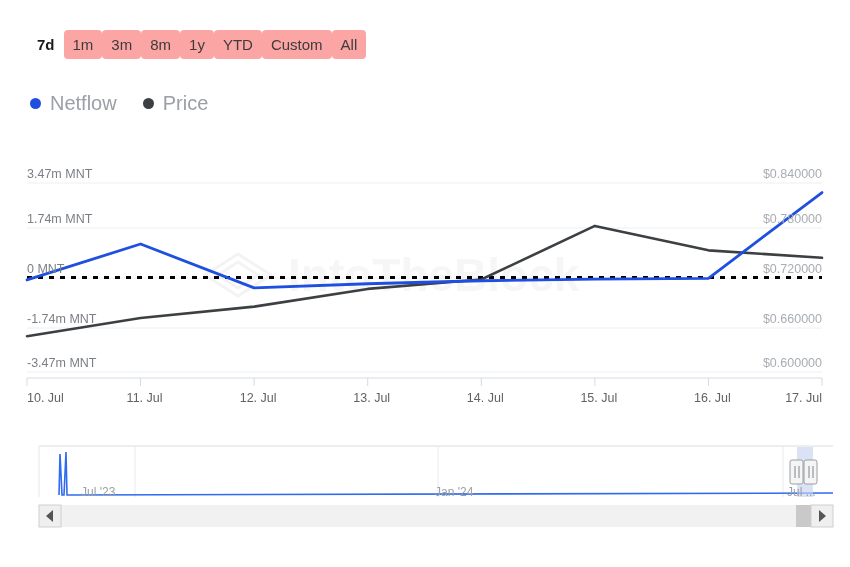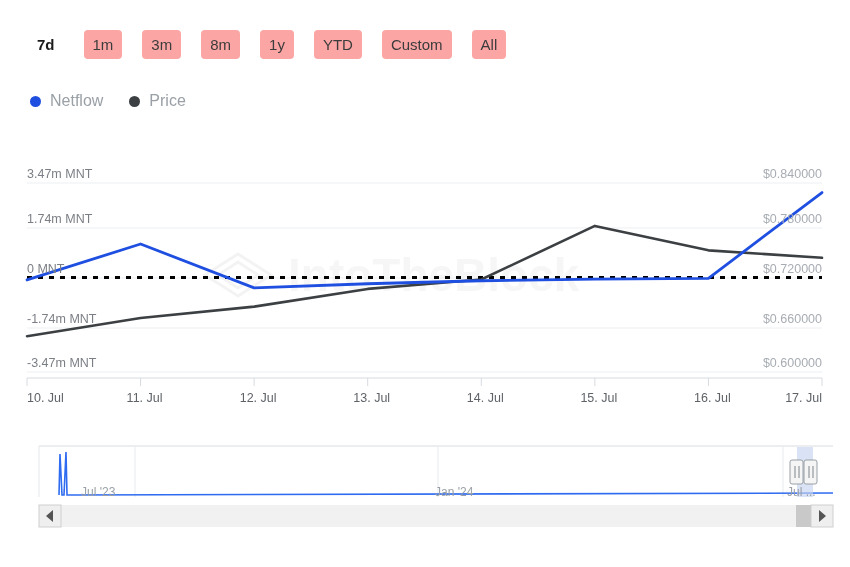--- a/index.html
+++ b/index.html
@@ -9,21 +9,21 @@
     font-family:"Liberation Sans", sans-serif;
     color:#3a3a3a;
     overflow:hidden;
     position:relative;
   }
   .wrap{position:absolute;inset:0;}
 
   
   .range-bar{
     position:absolute;left:28px;top:30px;
-    display:flex;align-items:center;gap:20px;
+    display:flex;align-items:center;gap:0;
   }
   .range-btn{
     font-size:15px;line-height:1;
     padding:7px 9px;
     border-radius:4px;
     background:#fca5a5;
     color:#3c3c3c;
     cursor:pointer;
     white-space:nowrap;
     border:none;
@@ -35,21 +35,21 @@
     color:#1a1a1a;
   }
 
   
   .legend{
     position:absolute;left:30px;top:92px;
     display:flex;align-items:center;gap:26px;
   }
   .legend-item{display:flex;align-items:center;gap:9px;cursor:pointer;}
   .legend-dot{width:11px;height:11px;border-radius:50%;display:block;}
-  .legend-label{font-size:16px;color:#9aa0a6;}
+  .legend-label{font-size:20px;color:#9aa0a6;}
 
   
   .chart-area{position:absolute;left:0;top:150px;width:850px;height:270px;}
   .chart-svg{display:block;}
 
   .ax-label{font-size:12.5px;fill:#7b7f85;font-family:"Liberation Sans", sans-serif;}
   .ax-label-right{font-size:12.5px;fill:#a8adb3;font-family:"Liberation Sans", sans-serif;}
   .x-label{font-size:12.5px;fill:#5f6368;font-family:"Liberation Sans", sans-serif;}
 
   

